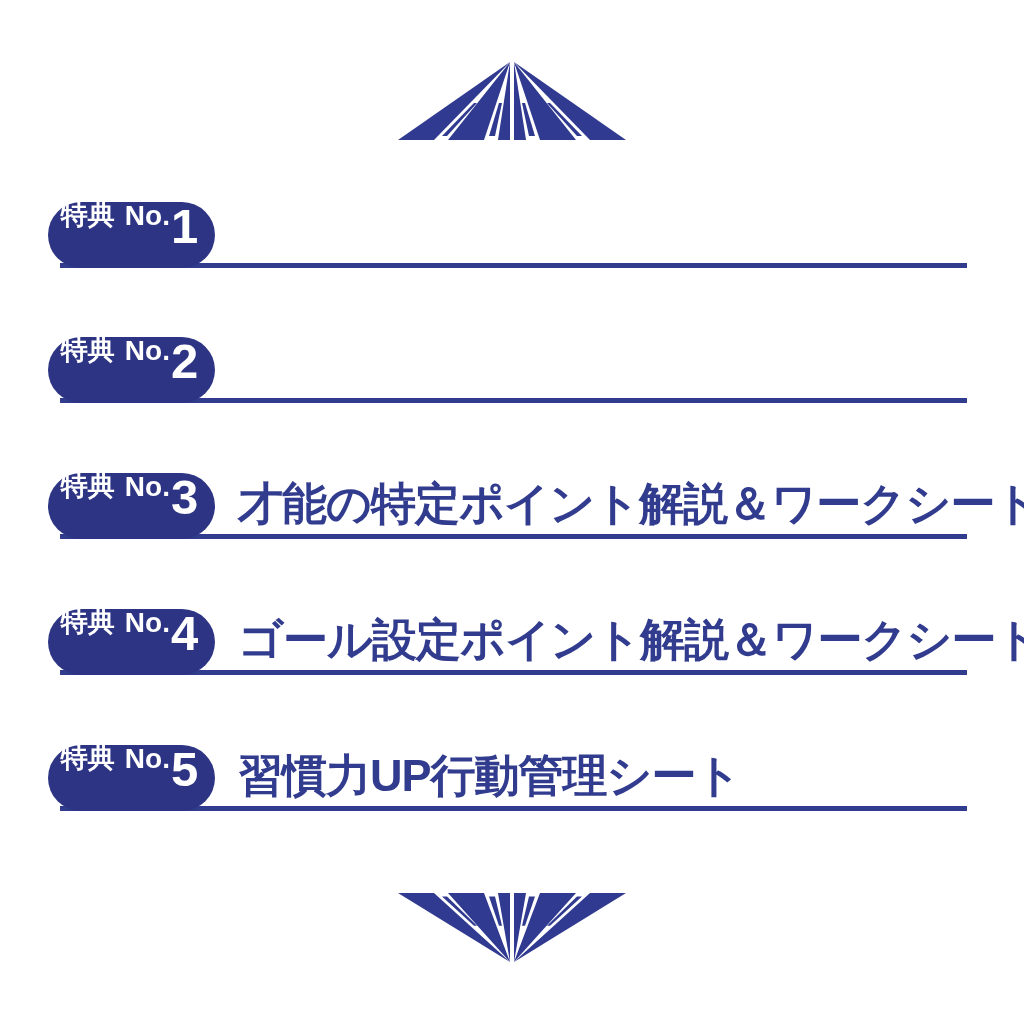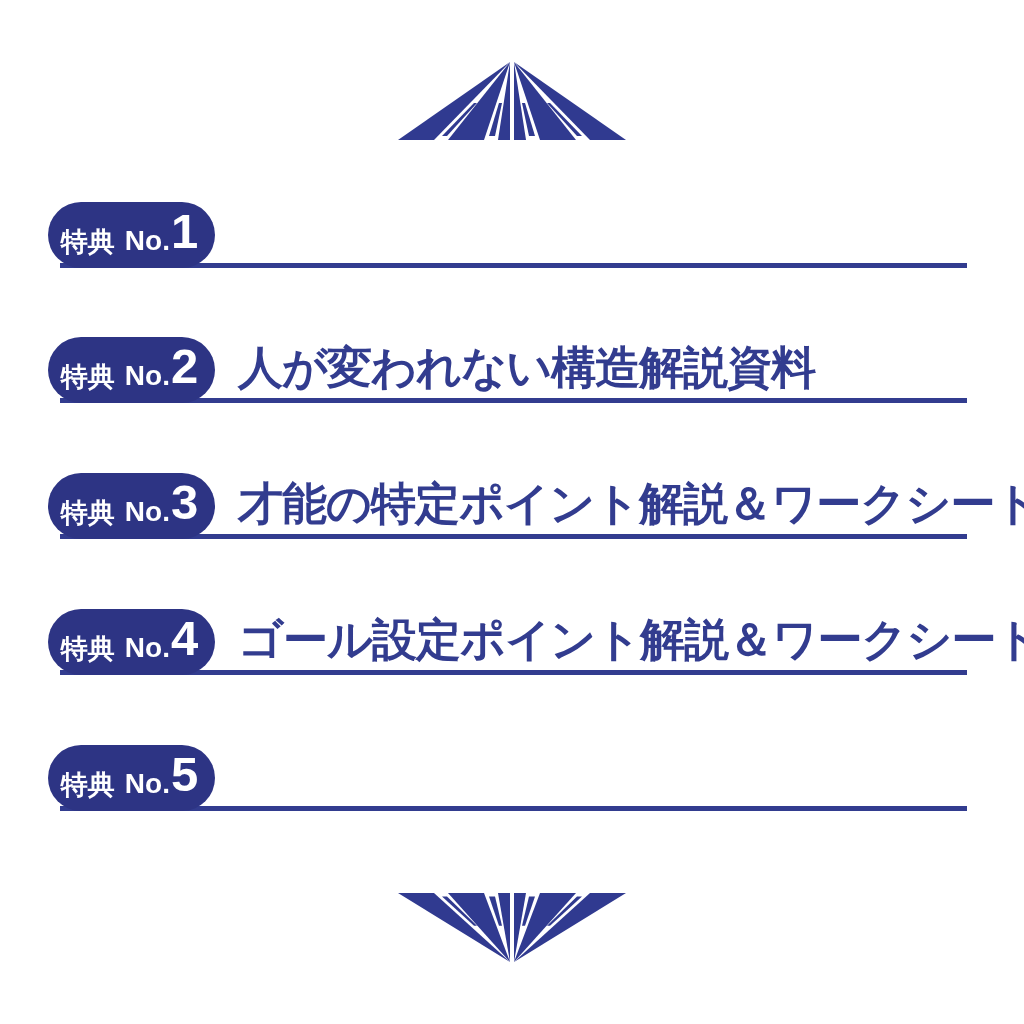--- a/index.html
+++ b/index.html
@@ -51,21 +51,20 @@
 
   .badge {
     position: absolute;
     left: 0;
     top: 0;
     width: 167px;
     height: 66px;
     border-radius: 33px;
     background: var(--badge, #2d3484);
     display: flex;
-    align-items: flex-end;
     justify-content: center;
     padding: 0 6px 12px 2px;
     box-sizing: border-box;
     color: var(--badge-text, #ffffff);
   }
   .badge span { line-height: 1; white-space: pre; }
   .badge .prefix {
     font-size: 27px;
     font-weight: bold;
     margin-right: 10px;
@@ -123,21 +122,20 @@
     </div>
   </div>
 
   <div class="row row-2">
     <div class="rule"></div>
     <div class="badge">
       <span class="prefix">特典</span>
       <span class="no">No.</span>
       <span class="num">2</span>
     </div>
-    <div class="title">人が変われない構造解説資料</div>
   </div>
 
   <div class="row row-3">
     <div class="rule"></div>
     <div class="badge">
       <span class="prefix">特典</span>
       <span class="no">No.</span>
       <span class="num">3</span>
     </div>
     <div class="title">才能の特定ポイント解説＆ワークシート</div>
@@ -153,20 +151,21 @@
     <div class="title">ゴール設定ポイント解説＆ワークシート</div>
   </div>
 
   <div class="row row-5">
     <div class="rule"></div>
     <div class="badge">
       <span class="prefix">特典</span>
       <span class="no">No.</span>
       <span class="num">5</span>
     </div>
+    <div class="title">習慣力UP行動管理シート</div>
   </div>
 
   <div class="burst burst-bottom">
     <svg viewBox="0 0 232 79" preserveAspectRatio="none" aria-hidden="true">
       <polygon points="114,0 2,78 38,78"></polygon>
       <polygon points="114,0 52,78 88,78"></polygon>
       <polygon points="114,0 102,78 114,78"></polygon>
       <polygon points="118,0 118,78 130,78"></polygon>
       <polygon points="118,0 144,78 180,78"></polygon>
       <polygon points="118,0 194,78 230,78"></polygon>

